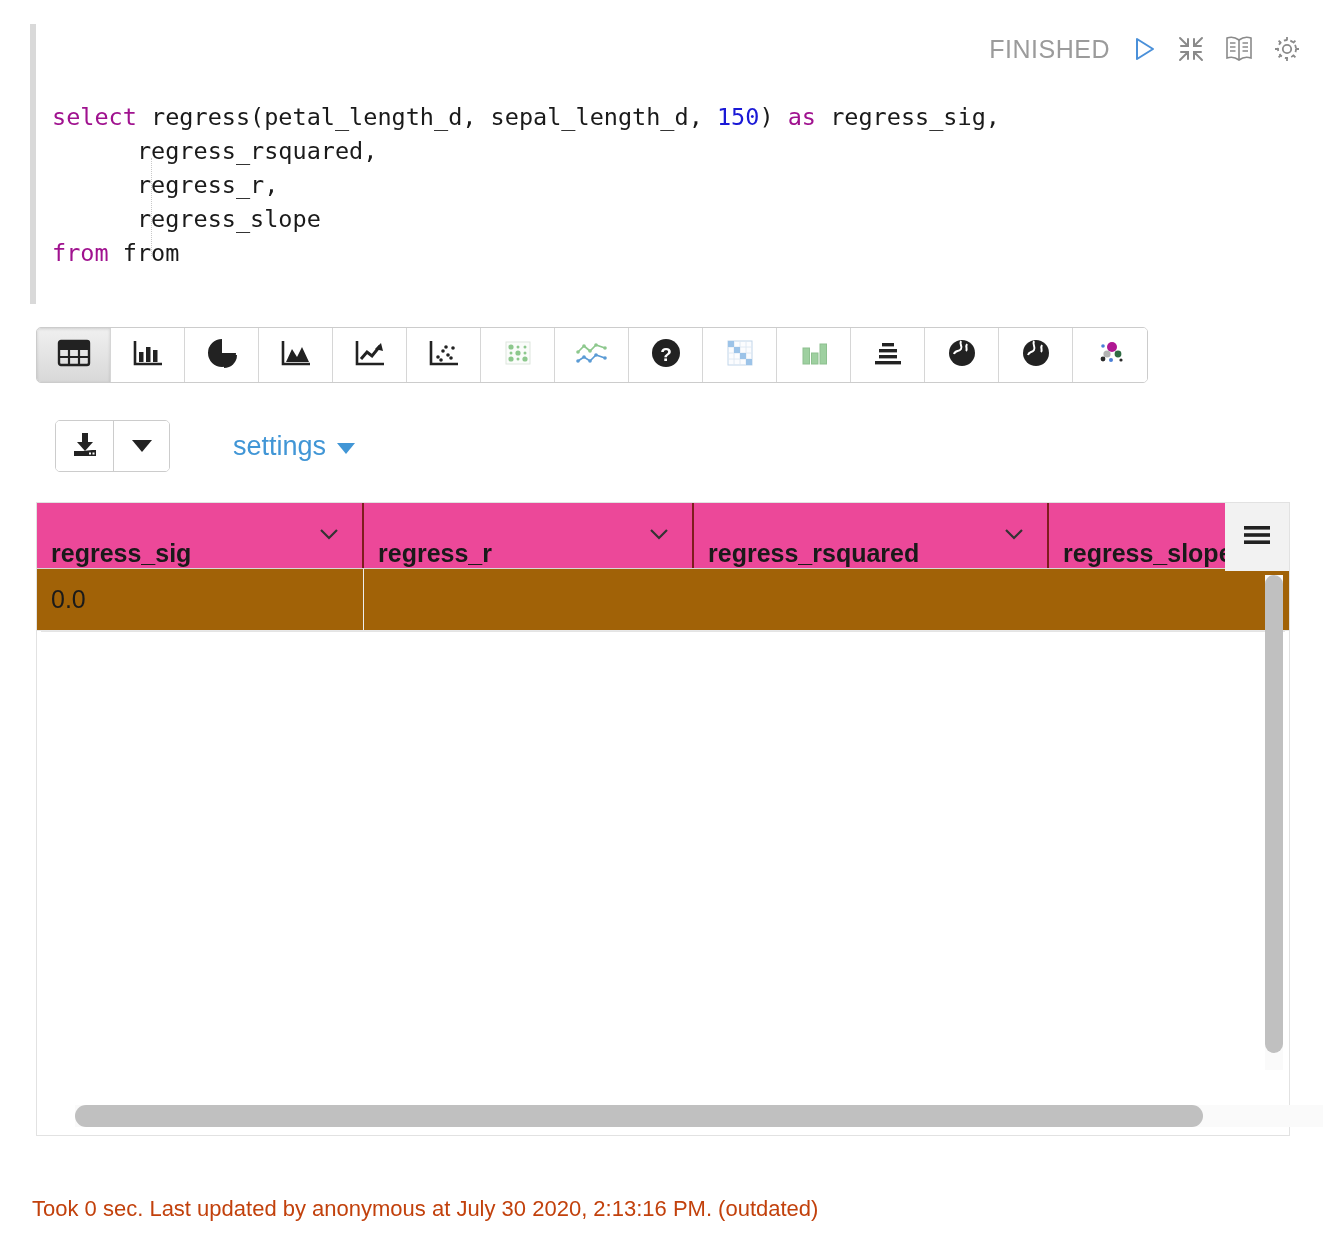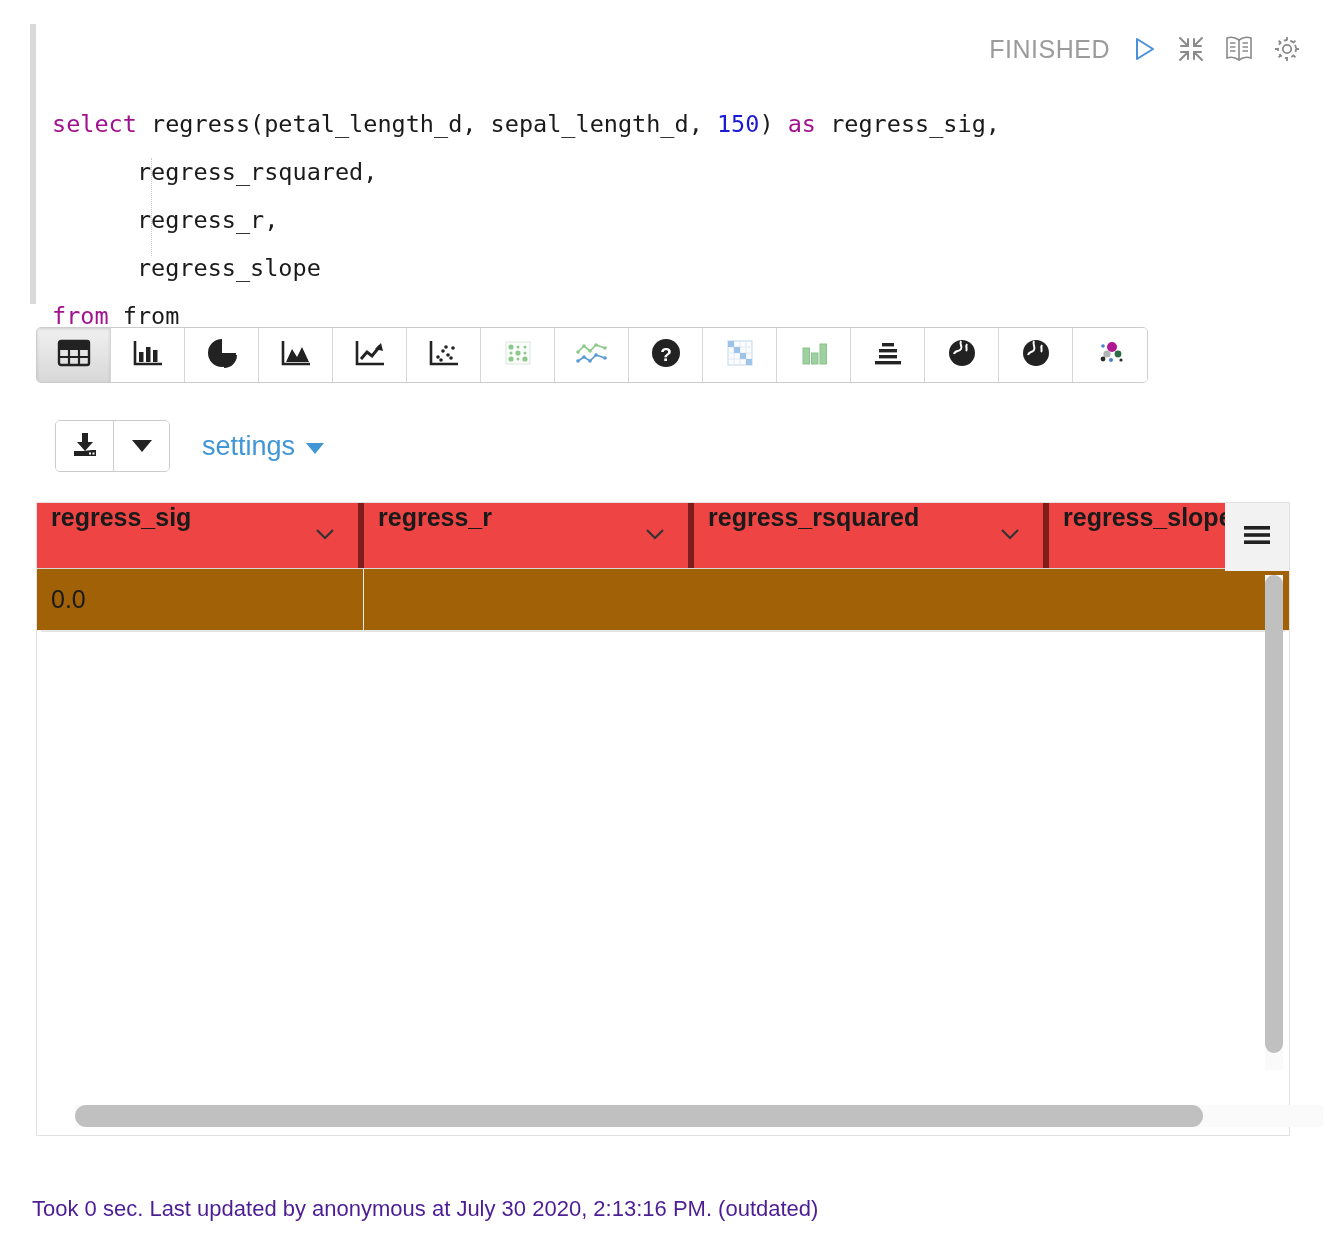--- a/index.html
+++ b/index.html
@@ -40,21 +40,21 @@
   .ico-btn {
     width: 30px; height: 30px;
     display: flex; align-items: center; justify-content: center;
     cursor: pointer;
   }
   .code {
     position: absolute;
     left: 22px; top: 76px;
     font-family: "DejaVu Sans Mono", "Liberation Mono", monospace;
     font-size: 23.5px;
-    line-height: 48px;
+    line-height: 34px;
     color: #1a1a1a;
     white-space: pre;
   }
   .code .kw { color: #a0128f; }
   .code .num { color: #1a19d6; }
   .indent-guide {
     position: absolute;
     left: 121px; top: 134px;
     width: 1px; height: 98px;
     border-left: 1px dotted #c8c8c8;
@@ -107,21 +107,21 @@
     display: flex; align-items: center; justify-content: center;
     cursor: pointer; background: #fff;
     border-right: 1px solid #cccccc;
   }
   .dl-caret {
     width: 55px; height: 50px;
     display: flex; align-items: center; justify-content: center;
     cursor: pointer; background: #fff;
   }
   .settings-link {
-    margin-left: 32px;
+    margin-left: 63px;
     color: #4196d6;
     font-size: 27px;
     display: flex;
     align-items: center;
     gap: 11px;
     cursor: pointer;
   }
   .tri-down {
     width: 0; height: 0;
     border-left: 9px solid transparent;
@@ -146,25 +146,25 @@
   }
   .grid-header {
     display: flex;
     height: 66px;
     background: #f2f2f2;
     border-bottom: 1px solid #d6d6d6;
     position: relative;
   }
   .hcell {
     display: flex;
-    align-items: flex-start;
+    align-items: flex-end;
     padding: 0 14px;
-    border-right: 6px solid #7f1d1d;
+    border-right: 2px solid #7f1d1d;
     position: relative;
-    background: #ef4444;
+    background: #ec4899;
     cursor: pointer;
     overflow: hidden;
   }
   .hcell .htitle {
     font-size: 25px;
     font-weight: bold;
     color: #1a1a1a;
     white-space: nowrap;
   }
   .hcell .hcaret {
@@ -229,21 +229,21 @@
     width: 1128px; height: 22px;
     background: #c0c0c0;
     border-radius: 11px;
   }
 
   
   .footer {
     position: absolute;
     left: 32px; top: 1196px;
     font-size: 22px;
-    color: #4c1d95;
+    color: #c2410c;
   }
 </style>
 </head>
 <body>
 
 <div class="page">
 
   <div class="editor-wrap">
     <div class="editor-gutter-bar"></div>
 

